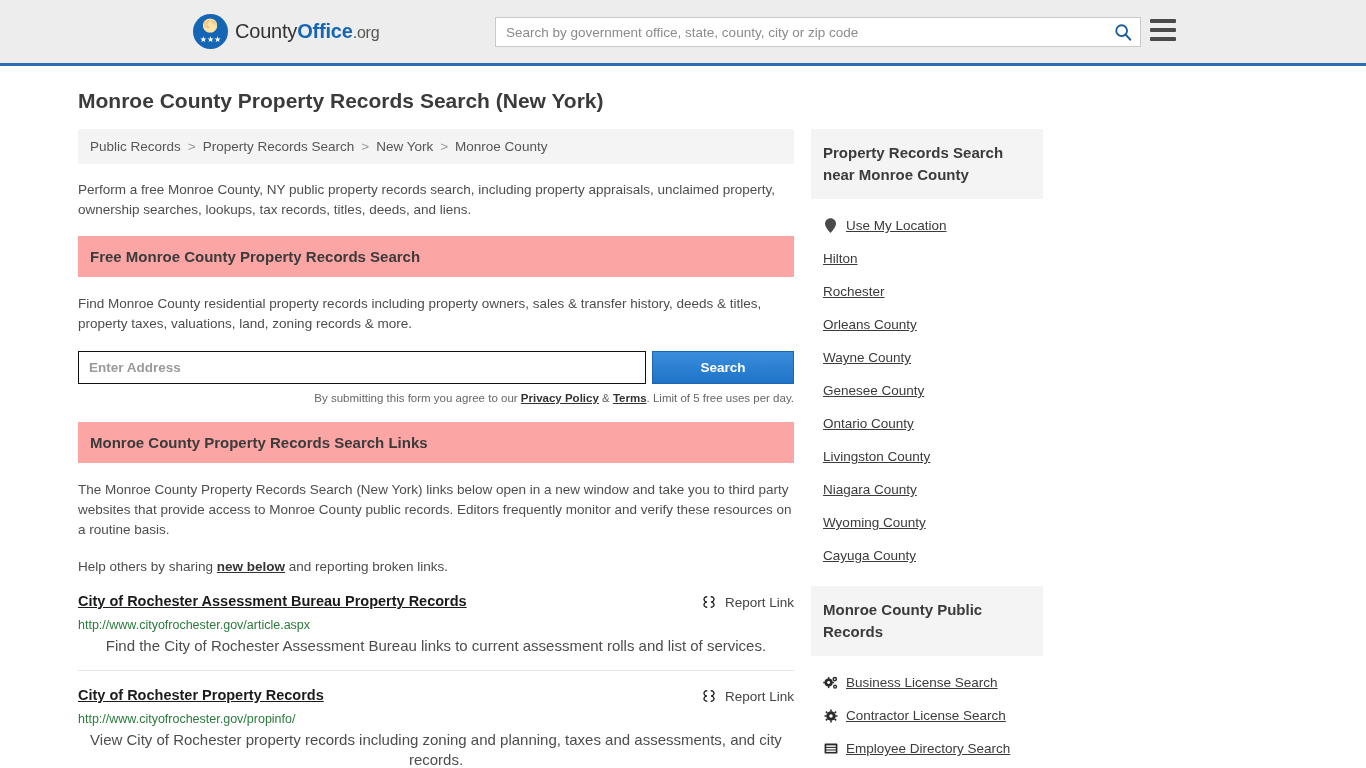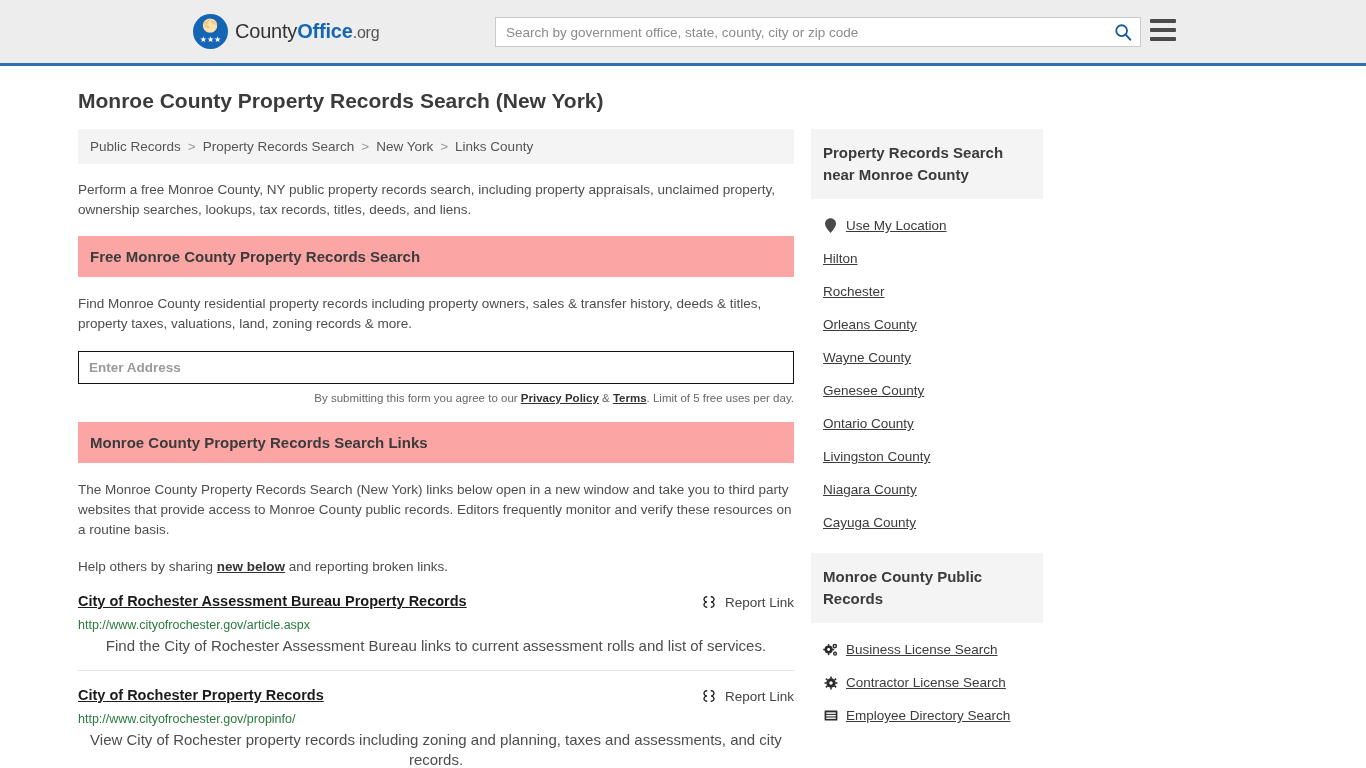--- a/index.html
+++ b/index.html
@@ -260,31 +260,32 @@
 
     <div class="main-col">
 
       <div class="breadcrumb">
         <a>Public Records</a>
         <span class="sep">&gt;</span>
         <a>Property Records Search</a>
         <span class="sep">&gt;</span>
         <a>New York</a>
         <span class="sep">&gt;</span>
-        <a>Links County</a>
+        <a>Monroe County</a>
       </div>
 
       <div class="lead">Perform a free Monroe County, NY public property records search, including property appraisals, unclaimed property, ownership searches, lookups, tax records, titles, deeds, and liens.</div>
 
       <div class="sec-head">Free Monroe County Property Records Search</div>
 
       <div class="sec-body">Find Monroe County residential property records including property owners, sales &amp; transfer history, deeds &amp; titles, property taxes, valuations, land, zoning records &amp; more.</div>
 
       <div class="form-row">
         <input class="addr-input" value="" placeholder="Enter Address" style="">
+        <button class="search-btn">Search</button>
       </div>
 
       <div class="disclaimer">
         <span>By submitting this form you agree to our </span><a>Privacy Policy</a><span> &amp; </span><a>Terms</a><span>. Limit of 5 free uses per day.</span>
       </div>
 
       <div class="sec-head" style="margin-top:18px;">Monroe County Property Records Search Links</div>
 
       <div class="sec-body">
         <p>The Monroe County Property Records Search (New York) links below open in a new window and take you to third party websites that provide access to Monroe County public records. Editors frequently monitor and verify these resources on a routine basis.</p>
@@ -363,20 +364,23 @@
             <a>Genesee County</a>
           </div>
           <div class="side-item">
             <a>Ontario County</a>
           </div>
           <div class="side-item">
             <a>Livingston County</a>
           </div>
           <div class="side-item">
             <a>Niagara County</a>
+          </div>
+          <div class="side-item">
+            <a>Wyoming County</a>
           </div>
           <div class="side-item">
             <a>Cayuga County</a>
           </div>
 
         </div>
       </div>
 
       <div class="side-block">
         <div class="side-head">Monroe County Public Records</div>

